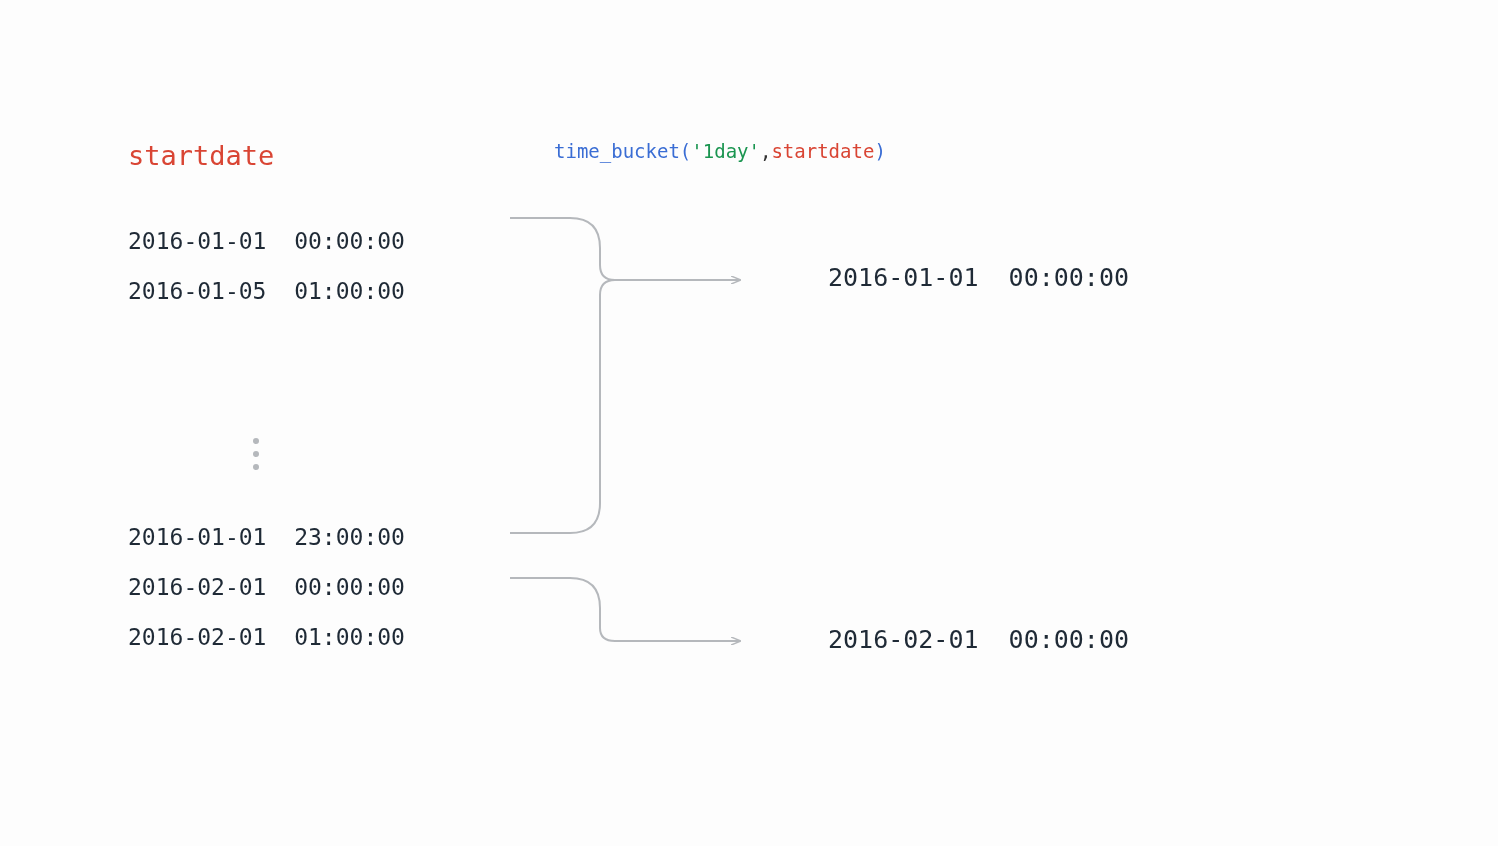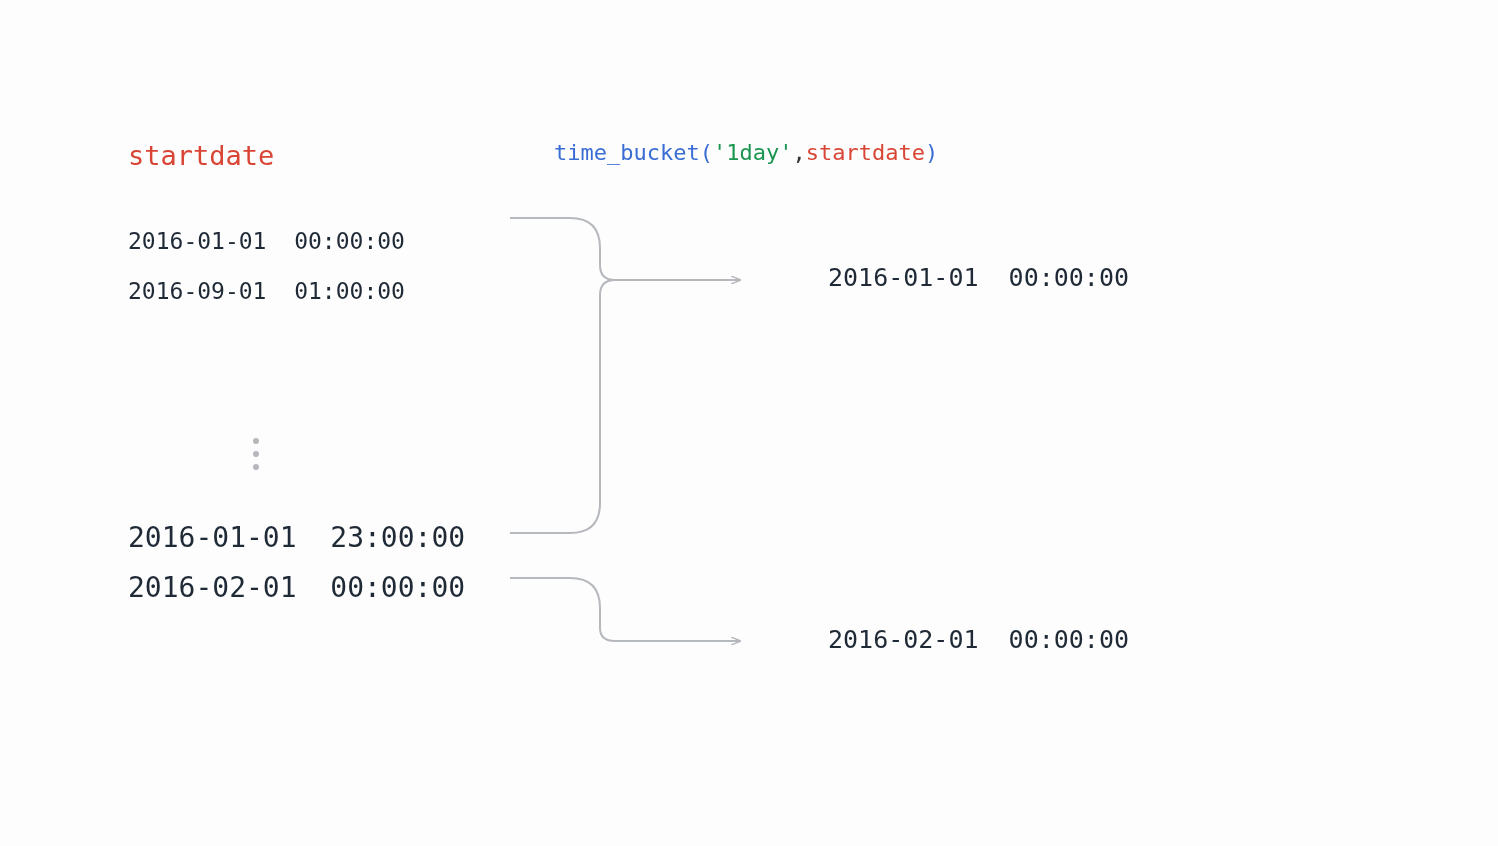--- a/index.html
+++ b/index.html
@@ -18,21 +18,21 @@
       position: absolute;
       left: 128px;
       top: 140px;
       font-size: 27px;
       color: #d94534;
     }
     .header-right {
       position: absolute;
       left: 554px;
       top: 140px;
-      font-size: 22px;
+      font-size: 19px;
     }
     .tok-func { color: #3a6dd4; }
     .tok-paren { color: #3a6dd4; }
     .tok-quote { color: #1a9550; }
     .tok-str { color: #1a9550; }
     .tok-comma { color: #333; }
     .tok-arg { color: #d94534; }
     .left-list {
       position: absolute;
       left: 128px;
@@ -58,21 +58,21 @@
     .ellipsis-dot {
       width: 6px;
       height: 6px;
       background: #b5b8bc;
       border-radius: 50%;
     }
     .lower-list {
       position: absolute;
       left: 128px;
       top: 512px;
-      font-size: 28px;
+      font-size: 23px;
       color: #1f2a36;
     }
     .right-result-1 {
       position: absolute;
       left: 828px;
       top: 263px;
       font-size: 25px;
       color: #1f2a36;
       white-space: pre;
     }
@@ -95,32 +95,33 @@
 <body>
 
 <div class="header-left">startdate</div>
 
 <div class="header-right">
   <span class="tok-func">time_bucket</span><span class="tok-paren">(</span><span class="tok-quote">'</span><span class="tok-str">1day</span><span class="tok-quote">'</span><span class="tok-comma">,</span><span class="tok-arg">startdate</span><span class="tok-paren">)</span>
 </div>
 
 <div class="left-list">
   <div class="left-row">2016-01-01  00:00:00</div>
-  <div class="left-row">2016-09-01  01:00:00</div>
+  <div class="left-row">2016-01-05  01:00:00</div>
 </div>
 
 <div class="ellipsis-block">
   <div class="ellipsis-dot"></div>
   <div class="ellipsis-dot"></div>
   <div class="ellipsis-dot"></div>
 </div>
 
 <div class="lower-list">
   <div class="left-row">2016-01-01  23:00:00</div>
   <div class="left-row">2016-02-01  00:00:00</div>
+  <div class="left-row">2016-02-01  01:00:00</div>
 </div>
 
 <div class="right-result-1">2016-01-01  00:00:00</div>
 <div class="right-result-2">2016-02-01  00:00:00</div>
 
 <svg class="connector-svg" width="300" height="460">
   <defs>
     <marker id="arrowhead" markerWidth="10" markerHeight="8" refX="9" refY="4" orient="auto" markerUnits="userSpaceOnUse">
       <path d="M0,0 L10,4 L0,8" fill="none" stroke="#b5b8bc" stroke-width="1.5"></path>
     </marker>

